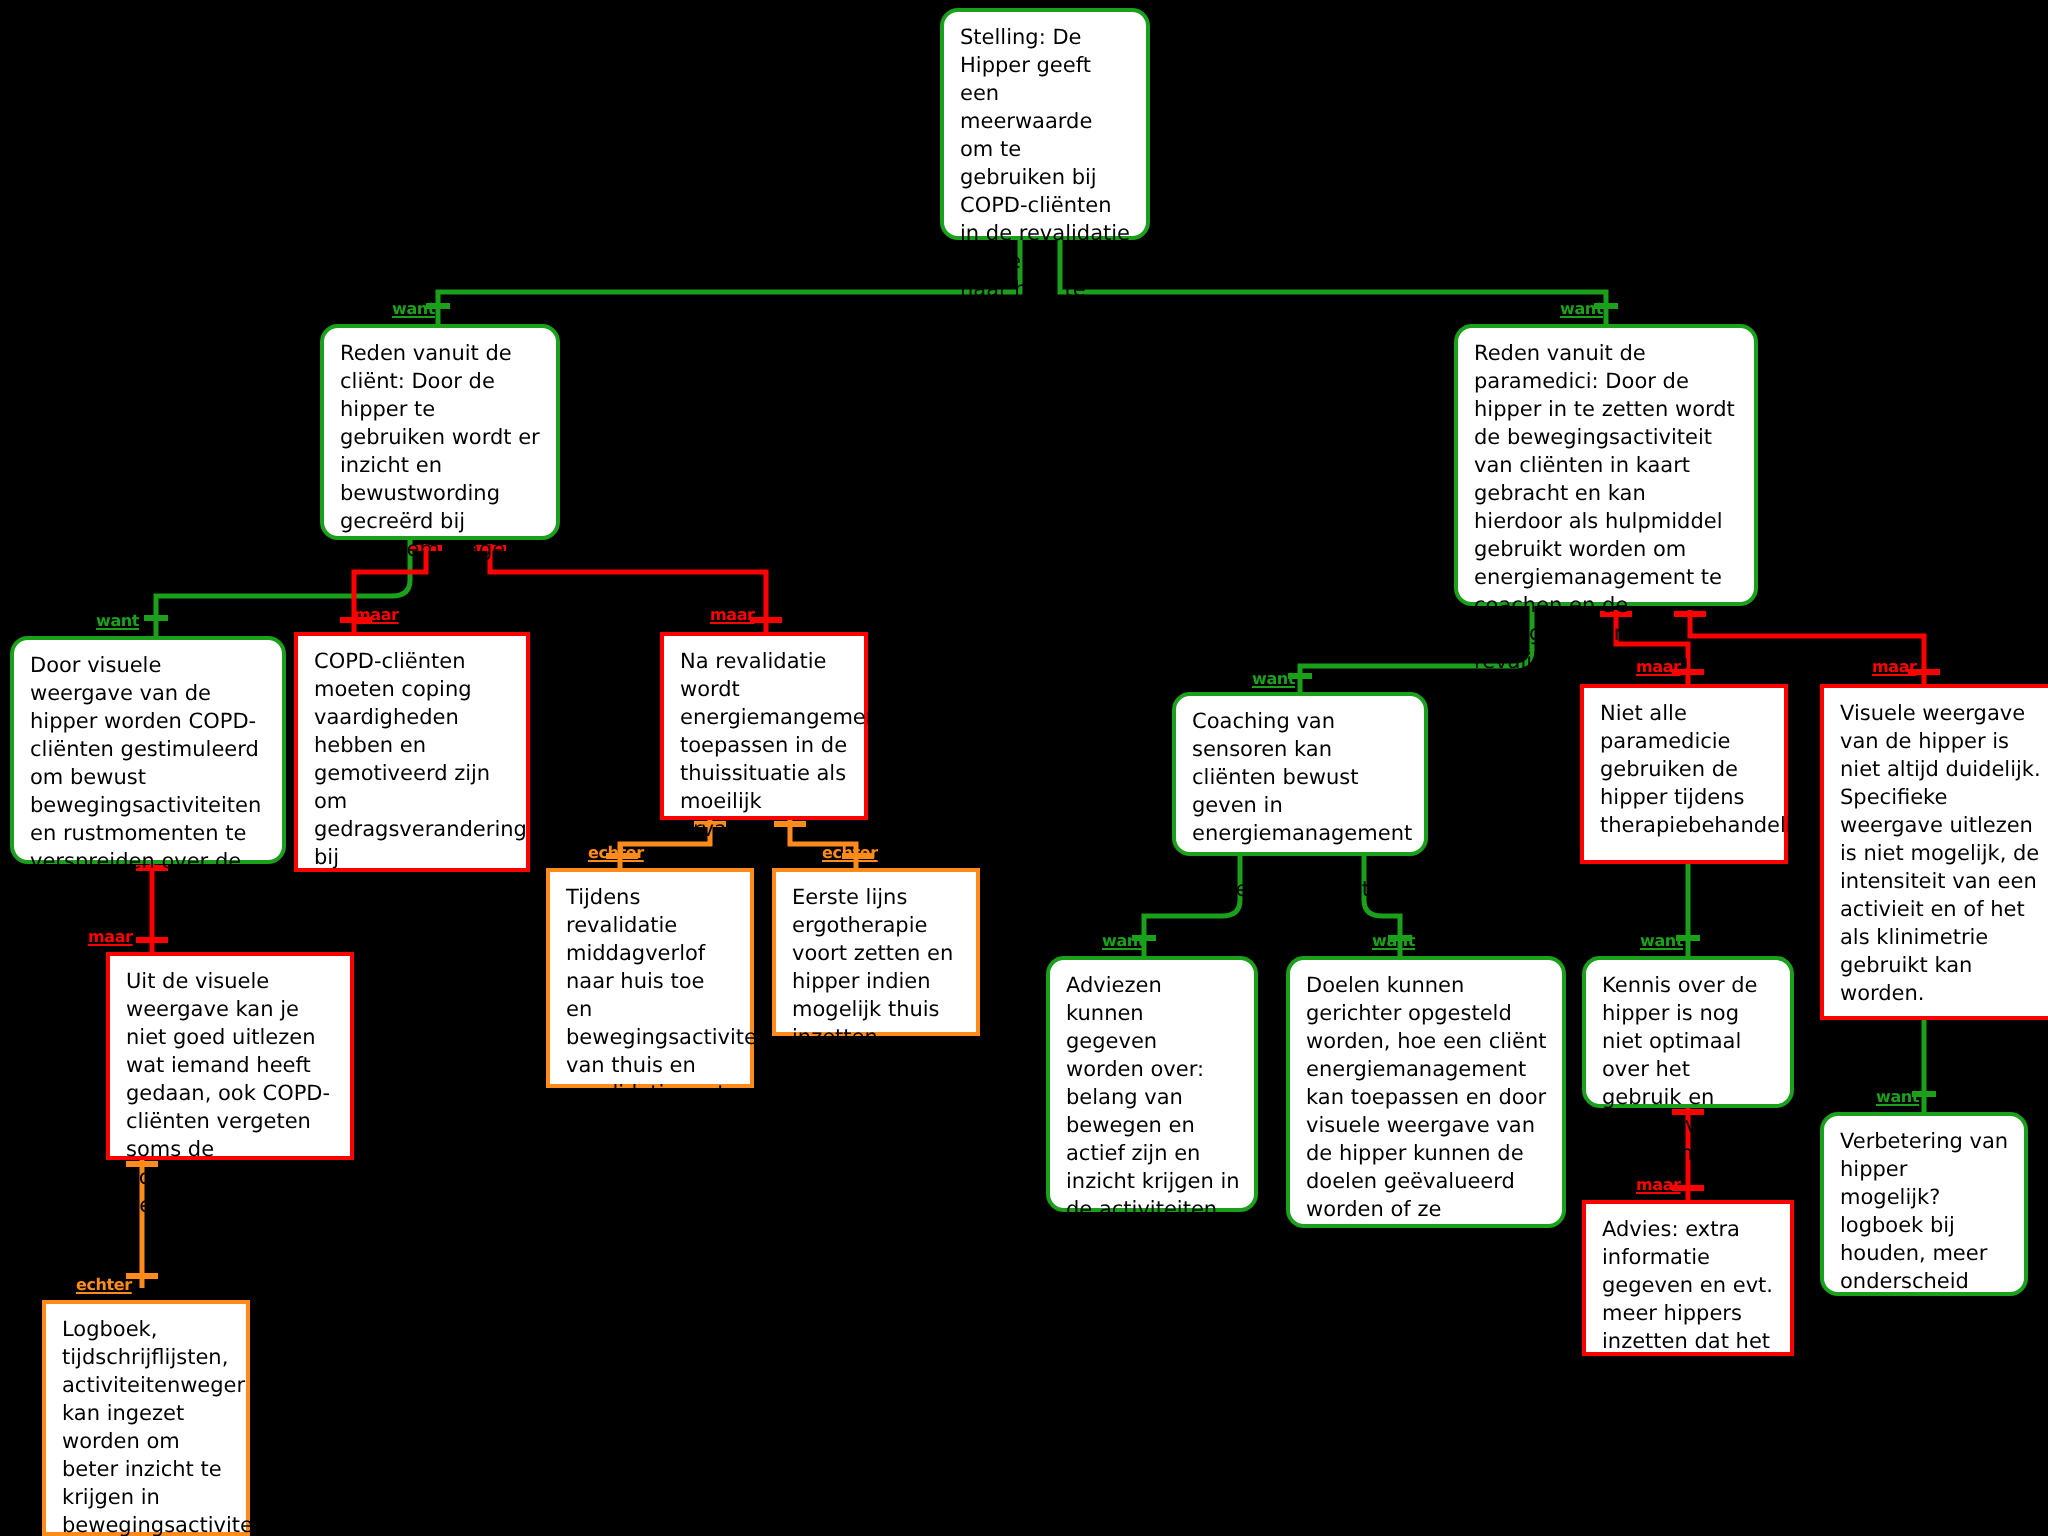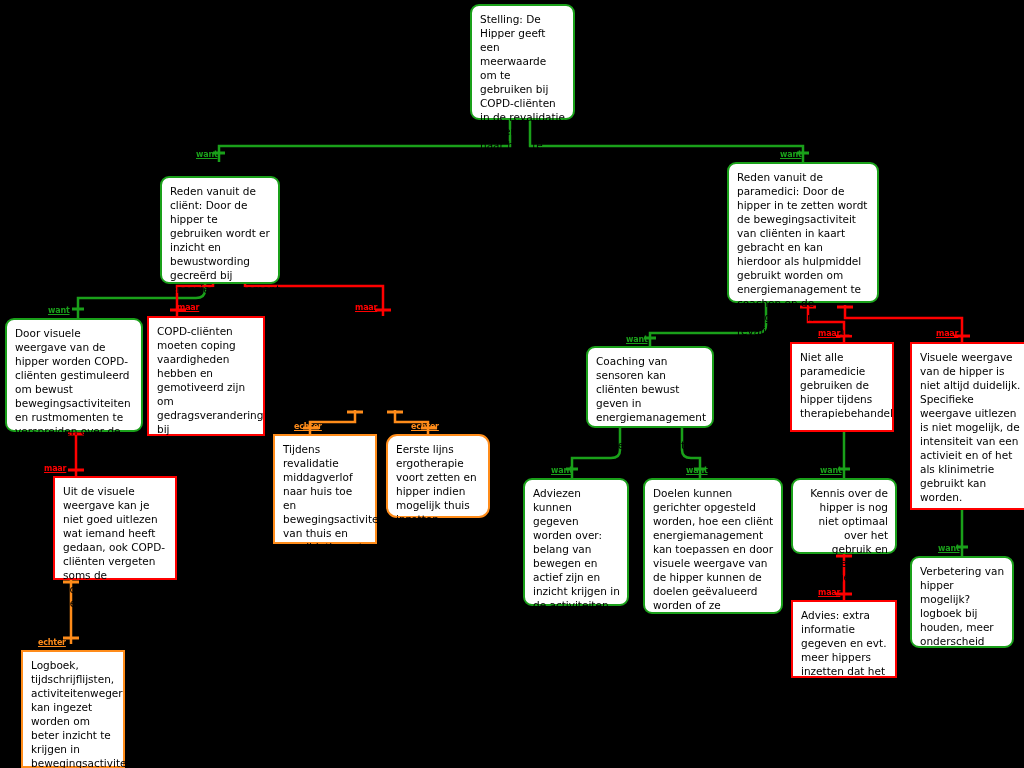--- a/index.html
+++ b/index.html
@@ -84,62 +84,63 @@
     <path d="M 836 556 L 852 556" stroke="#ff0000" stroke-width="3" fill="none"></path>
     <path d="M 836 594 L 852 594" stroke="#ff0000" stroke-width="3" fill="none"></path>
 
     <path d="M 962 510 L 962 556" stroke="#1aa01a" stroke-width="2.5" fill="none"></path>
     <path d="M 956 547 L 968 547" stroke="#1aa01a" stroke-width="3" fill="none"></path>
   </svg>
 
   <div class="node root" style="left:470px;top:4px;width:105px;height:116px;">Stelling: De Hipper geeft een meerwaarde om te gebruiken bij COPD-cliënten in de revalidatie om terug keer naar huis te bevorderen.</div>
 
   <div class="elabel want" style="left:196px;top:150px;">want</div>
-  <div class="node support" style="left:160px;top:176px;width:120px;height:108px;">Reden vanuit de cliënt: Door de hipper te gebruiken wordt er inzicht en bewustwording gecreërd bij energiemanagement</div>
+  <div class="node support" style="left:160px;top:162px;width:120px;height:108px;">Reden vanuit de cliënt: Door de hipper te gebruiken wordt er inzicht en bewustwording gecreërd bij energiemanagement</div>
 
   <div class="elabel want" style="left:780px;top:150px;">want</div>
   <div class="node support" style="left:727px;top:162px;width:152px;height:141px;">Reden vanuit de paramedici: Door de hipper in te zetten wordt de bewegingsactiviteit van cliënten in kaart gebracht en kan hierdoor als hulpmiddel gebruikt worden om energiemanagement te coachen en de voortgang van revalidatie in te zien en te bewaken.</div>
 
   <div class="elabel want" style="left:48px;top:306px;">want</div>
   <div class="node support" style="left:5px;top:318px;width:138px;height:114px;">Door visuele weergave van de hipper worden COPD-cliënten gestimuleerd om bewust bewegingsactiviteiten en rustmomenten te verspreiden over de dag</div>
 
   <div class="elabel maar" style="left:177px;top:303px;">maar</div>
   <div class="node oppose" style="left:147px;top:316px;width:118px;height:120px;">COPD-cliënten moeten coping vaardigheden hebben en gemotiveerd zijn om gedragsverandering bij energiemangement toe te willen passen.</div>
 
   <div class="elabel maar" style="left:355px;top:303px;">maar</div>
+  <div class="node oppose" style="left:330px;top:316px;width:104px;height:94px;">Na revalidatie wordt energiemangement toepassen in de thuissituatie als moeilijk ervaren.</div>
 
   <div class="elabel maar" style="left:44px;top:464px;">maar</div>
   <div class="node oppose" style="left:29px;top:476px;width:124px;height:104px;margin-left:24px;">Uit de visuele weergave kan je niet goed uitlezen wat iemand heeft gedaan, ook COPD-cliënten vergeten soms de activiteiten die ze hebben gedaan.</div>
 
   <div class="elabel echter" style="left:38px;top:638px;">echter</div>
   <div class="node caveat" style="left:21px;top:650px;width:104px;height:118px;">Logboek, tijdschrijflijsten, activiteitenweger kan ingezet worden om beter inzicht te krijgen in bewegingsactiviteit op de dag.</div>
 
   <div class="elabel echter" style="left:294px;top:422px;">echter</div>
   <div class="node caveat" style="left:273px;top:434px;width:104px;height:110px;">Tijdens revalidatie middagverlof naar huis toe en bewegingsactiviteit van thuis en revalidatie met elkaar vergelijken</div>
 
   <div class="elabel echter" style="left:411px;top:422px;">echter</div>
-  <div class="node caveat" style="left:386px;top:434px;width:104px;height:84px;border-radius:11px;">Eerste lijns ergotherapie voort zetten en hipper indien mogelijk thuis inzetten</div>
+  <div class="node caveat" style="left:386px;top:434px;width:104px;height:84px;">Eerste lijns ergotherapie voort zetten en hipper indien mogelijk thuis inzetten</div>
 
   <div class="elabel want" style="left:626px;top:335px;">want</div>
   <div class="node support" style="left:586px;top:346px;width:128px;height:82px;">Coaching van sensoren kan cliënten bewust geven in energiemanagement en bewegingsactiviteit</div>
 
   <div class="elabel maar" style="left:818px;top:329px;">maar</div>
   <div class="node oppose" style="left:790px;top:342px;width:104px;height:90px;">Niet alle paramedicie gebruiken de hipper tijdens therapiebehandeling</div>
 
   <div class="elabel maar" style="left:936px;top:329px;">maar</div>
   <div class="node oppose" style="left:910px;top:342px;width:124px;height:168px;">Visuele weergave van de hipper is niet altijd duidelijk. Specifieke weergave uitlezen is niet mogelijk, de intensiteit van een activieit en of het als klinimetrie gebruikt kan worden.</div>
 
   <div class="elabel want" style="left:551px;top:466px;">want</div>
   <div class="node support" style="left:523px;top:478px;width:106px;height:128px;">Adviezen kunnen gegeven worden over: belang van bewegen en actief zijn en inzicht krijgen in de activiteiten en rustmomenten die de client uitvoert.</div>
 
   <div class="elabel want" style="left:686px;top:466px;">want</div>
   <div class="node support" style="left:643px;top:478px;width:140px;height:136px;">Doelen kunnen gerichter opgesteld worden, hoe een cliënt energiemanagement kan toepassen en door visuele weergave van de hipper kunnen de doelen geëvalueerd worden of ze toegepast worden.</div>
 
   <div class="elabel want" style="left:820px;top:466px;">want</div>
-  <div class="node support" style="left:791px;top:478px;width:106px;height:76px;text-align:right;">Kennis over de hipper is nog niet optimaal over het gebruik en aflezen van gegevens</div>
+  <div class="node support" style="left:791px;top:478px;width:106px;height:76px;">Kennis over de hipper is nog niet optimaal over het gebruik en aflezen van gegevens</div>
 
   <div class="elabel maar" style="left:818px;top:588px;">maar</div>
   <div class="node oppose" style="left:791px;top:600px;width:106px;height:78px;">Advies: extra informatie gegeven en evt. meer hippers inzetten dat het bij gebruik hoort</div>
 
   <div class="elabel want" style="left:938px;top:544px;">want</div>
   <div class="node support" style="left:910px;top:556px;width:104px;height:92px;">Verbetering van hipper mogelijk? logboek bij houden, meer onderscheid maken in donkergroen/licht groen</div>
 
 </div>
 
 </body></html>

